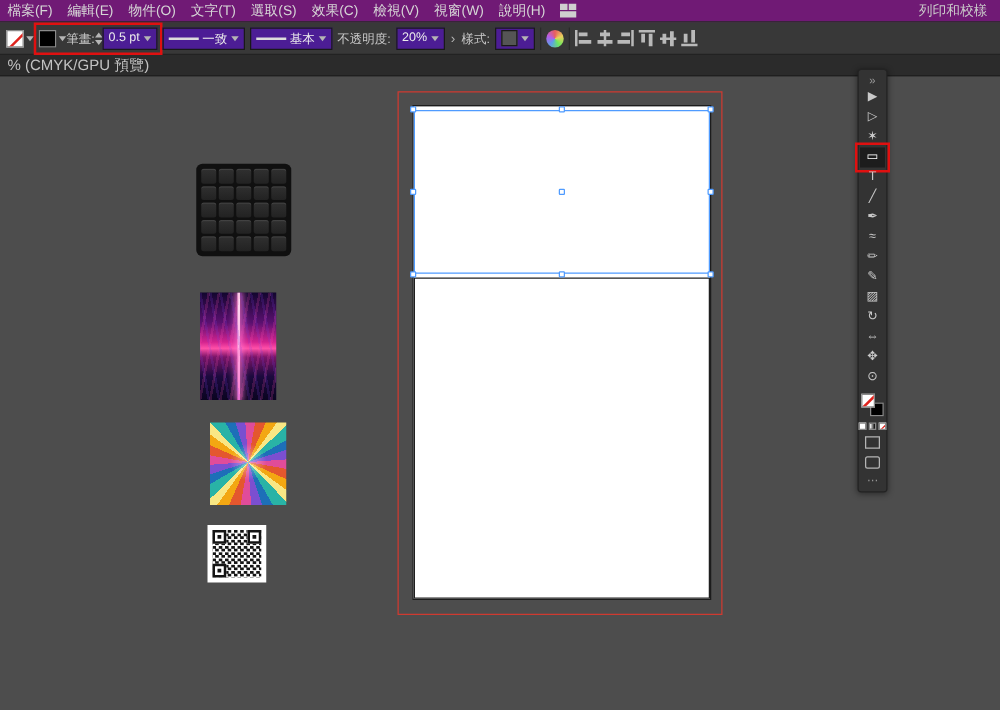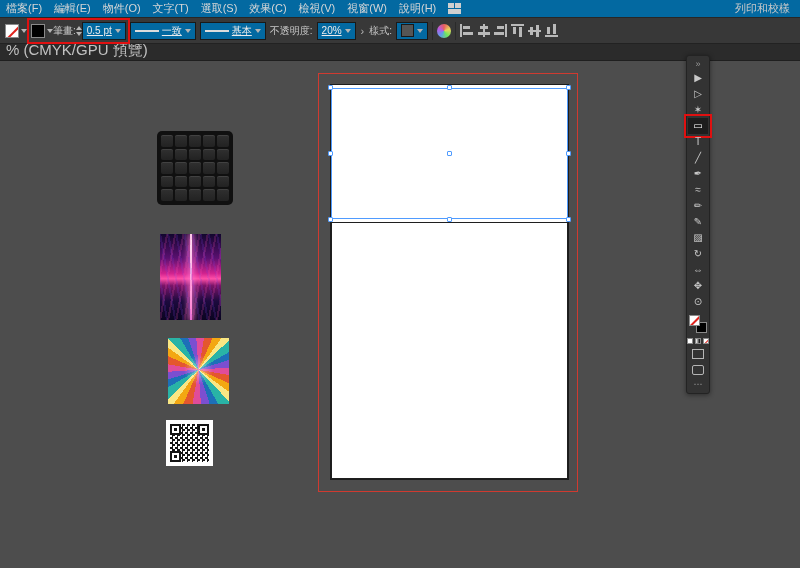--- a/index.html
+++ b/index.html
@@ -1,36 +1,36 @@
 <!DOCTYPE html>
 <html><head>
 <meta charset="utf-8">
 <style>
   * { margin:0; padding:0; box-sizing:border-box; }
   html,body { width:800px; height:568px; overflow:hidden; background:#4d4d4d;
     font-family:"Liberation Sans","DejaVu Sans",sans-serif; }
   .app { position:relative; width:800px; height:568px; }
 
   
-  .menubar { position:absolute; left:0; top:0; width:800px; height:18px; background:#0369a1;
+  .menubar { position:absolute; left:0; top:0; width:800px; height:18px; background:#701a75;
     border-bottom:1px solid #272727; display:flex; align-items:center; color:#d6d6d6; font-size:11px; z-index:10; }
   .menu-item { padding:0 6px; height:100%; display:flex; align-items:center; cursor:default; }
   .arrange-icon { width:13px; height:11px; margin-left:6px;
     background-image:linear-gradient(#cfcfcf,#cfcfcf),linear-gradient(#cfcfcf,#cfcfcf),linear-gradient(#cfcfcf,#cfcfcf);
     background-repeat:no-repeat; background-size:6px 5px,6px 5px,13px 5px; background-position:0 0,7px 0,0 6px; }
   .mspacer { flex:1; }
   .workspace { padding-right:10px; color:#c9c9c9; }
 
   
   .controlbar { position:absolute; left:0; top:18px; width:800px; height:26px; background:#383838;
     border-bottom:1px solid #222; display:flex; align-items:center; padding:0 5px; gap:4px;
     font-size:10px; color:#c9c9c9; z-index:10; }
   .lbl { white-space:nowrap; }
-  .field { background:#0369a1; border:1px solid #191919; height:18px; display:inline-flex;
-    align-items:center; padding:0 4px; color:#ececec; gap:3px; white-space:nowrap;text-decoration:underline; }
+  .field { background:#4c1d95; border:1px solid #191919; height:18px; display:inline-flex;
+    align-items:center; padding:0 4px; color:#ececec; gap:3px; white-space:nowrap; }
   .dd { width:0; height:0; border-left:3px solid transparent; border-right:3px solid transparent;
     border-top:4px solid #b5b5b5; }
   .swpair { display:inline-flex; align-items:center; gap:2px; }
   .swatch { width:14px; height:14px; border:1px solid #8a8a8a; background:#fff; position:relative; overflow:hidden; }
   .swatch.none::after { content:""; position:absolute; left:-3px; top:6px; width:22px; height:2px;
     background:#e0231d; transform:rotate(-45deg); }
   .swatch.black { background:#000; }
   .st { display:inline-flex; flex-direction:column; gap:2px; }
   .st i { width:0; height:0; border-left:3px solid transparent; border-right:3px solid transparent; }
   .st .u { border-bottom:4px solid #b5b5b5; }
@@ -52,21 +52,21 @@
   .chain { position:relative; width:13px; height:13px; }
   .chain::before,.chain::after { content:""; position:absolute; width:8px; height:5px;
     border:1px solid #b5b5b5; border-radius:2px; }
   .chain::before { left:0; top:1px; } .chain::after { right:0; bottom:1px; }
   .shear { width:11px; height:9px; border:1px solid #b5b5b5; transform:skewX(-20deg); }
   .ann { display:inline-flex; align-items:center; gap:0; outline:2px solid #e01010; outline-offset:2px; }
   .tail { margin-left:auto; display:inline-flex; align-items:center; gap:4px; }
 
   
   .tabbar { position:absolute; left:0; top:44px; width:800px; height:17px; background:#2b2b2b;
-    border-bottom:1px solid #1f1f1f; color:#c2c2c2; font-size:15px; display:flex; align-items:flex-end;
+    border-bottom:1px solid #1f1f1f; color:#c2c2c2; font-size:12px; display:flex; align-items:center;
     padding-left:6px; z-index:5; }
 
   
   .canvas { position:absolute; left:0; top:61px; width:800px; height:507px; background:#4d4d4d; overflow:hidden; }
 
   .bleed { position:absolute; left:318px; top:12px; width:260px; height:419px; border:1px solid #cf3a30; }
   .artboard { position:absolute; left:331px; top:24px; width:237px; height:394px; background:#fff;
     outline:1px solid #1c1c1c; }
   .bgrect { position:absolute; left:331px; top:161px; width:237px; height:257px; background:#fff;
     border:1px solid #1f1f1f; }

